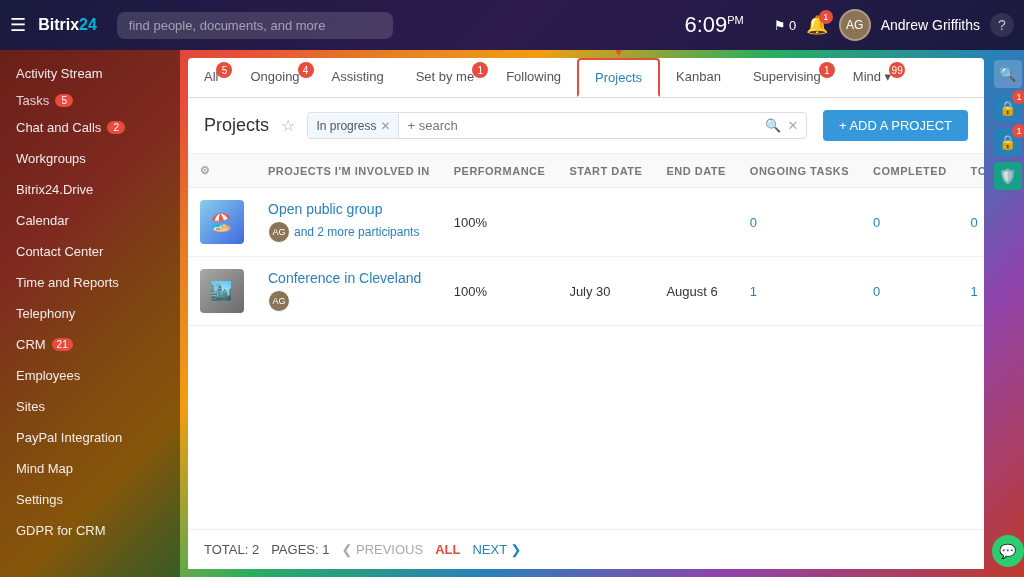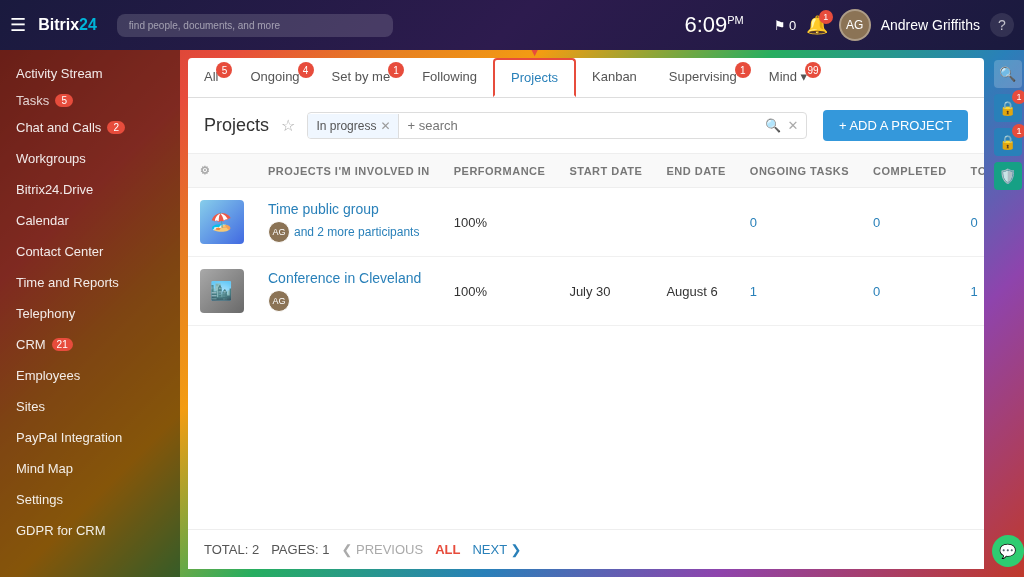--- a/index.html
+++ b/index.html
@@ -25,21 +25,21 @@
     .topbar-logo span { color: #00b4d8; }
     .topbar-search {
       flex: 1;
       margin: 0 20px;
       max-width: 400px;
       background: rgba(255,255,255,0.15);
       border: none;
       border-radius: 8px;
       padding: 6px 12px;
       color: rgba(255,255,255,0.7);
-      font-size: 10px;
+      font-size: 13px;
       outline: none;
     }
     .topbar-search::placeholder { color: rgba(255,255,255,0.5); }
     .topbar-time {
       color: white;
       font-size: 22px;
       font-weight: 300;
       margin: 0 20px;
     }
     .topbar-time sup { font-size: 11px; }
@@ -453,20 +453,23 @@
   <div class="content">
 
     <div class="tab-bar">
       <div class="tab" style="position:relative;">
         <span>All</span>
         <span class="tab-badge" style="position:absolute;top:4px;right:2px;background:#e74c3c;color:white;border-radius:50%;width:16px;height:16px;font-size:10px;display:flex;align-items:center;justify-content:center;">5</span>
       </div>
       <div class="tab" style="position:relative;">
         <span>Ongoing</span>
         <span class="tab-badge" style="position:absolute;top:4px;right:2px;background:#e74c3c;color:white;border-radius:50%;width:16px;height:16px;font-size:10px;display:flex;align-items:center;justify-content:center;">4</span>
+      </div>
+      <div class="tab">
+        <span>Assisting</span>
       </div>
       <div class="tab" style="position:relative;">
         <span>Set by me</span>
         <span class="tab-badge" style="position:absolute;top:4px;right:2px;background:#e74c3c;color:white;border-radius:50%;width:16px;height:16px;font-size:10px;display:flex;align-items:center;justify-content:center;">1</span>
       </div>
       <div class="tab">
         <span>Following</span>
       </div>
       <div class="tab projects-active" style="position:relative;">
         <span>Projects</span>
@@ -521,21 +524,21 @@
               <th>TOTAL</th>
             </tr>
           </thead>
           <tbody>
             <tr>
               <td>
                 <div class="project-img-placeholder">🏖️</div>
               </td>
               <td>
                 <div>
-                  <a class="project-name">Time public group</a>
+                  <a class="project-name">Open public group</a>
                 </div>
                 <div class="project-participants">
                   <div class="avatar-sm">AG</div>
                   <span class="more-participants">and 2 more participants</span>
                 </div>
               </td>
               <td>100%</td>
               <td></td>
               <td></td>
               <td><span class="value-zero">0</span></td>

